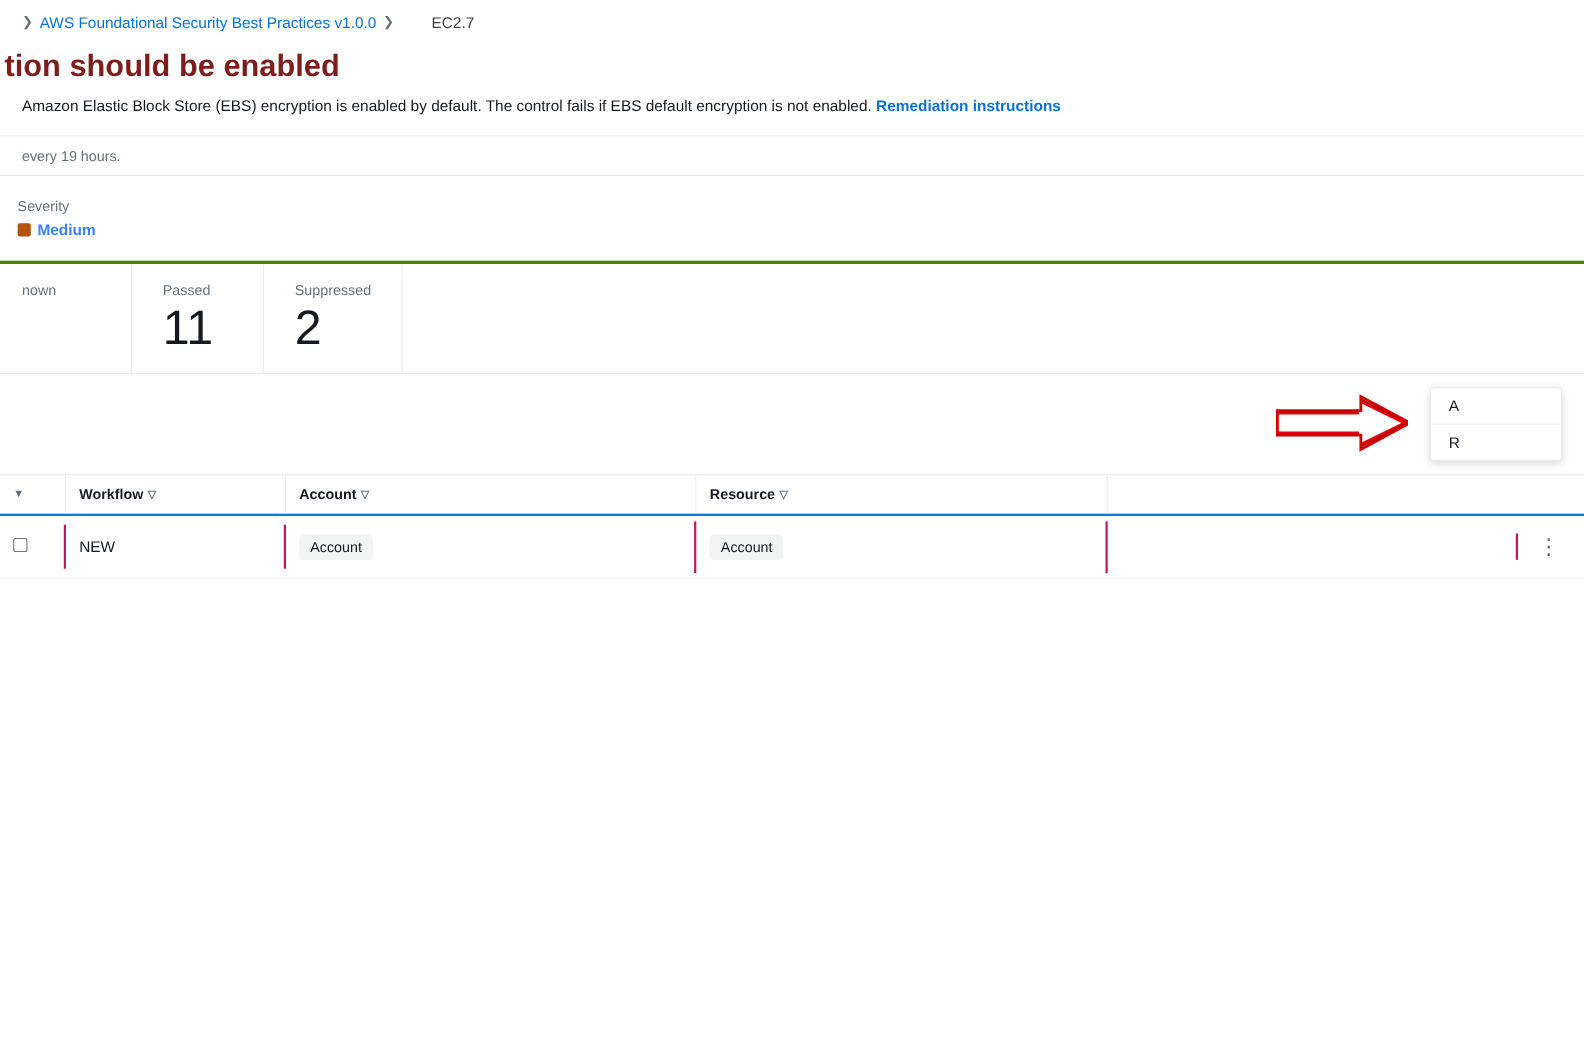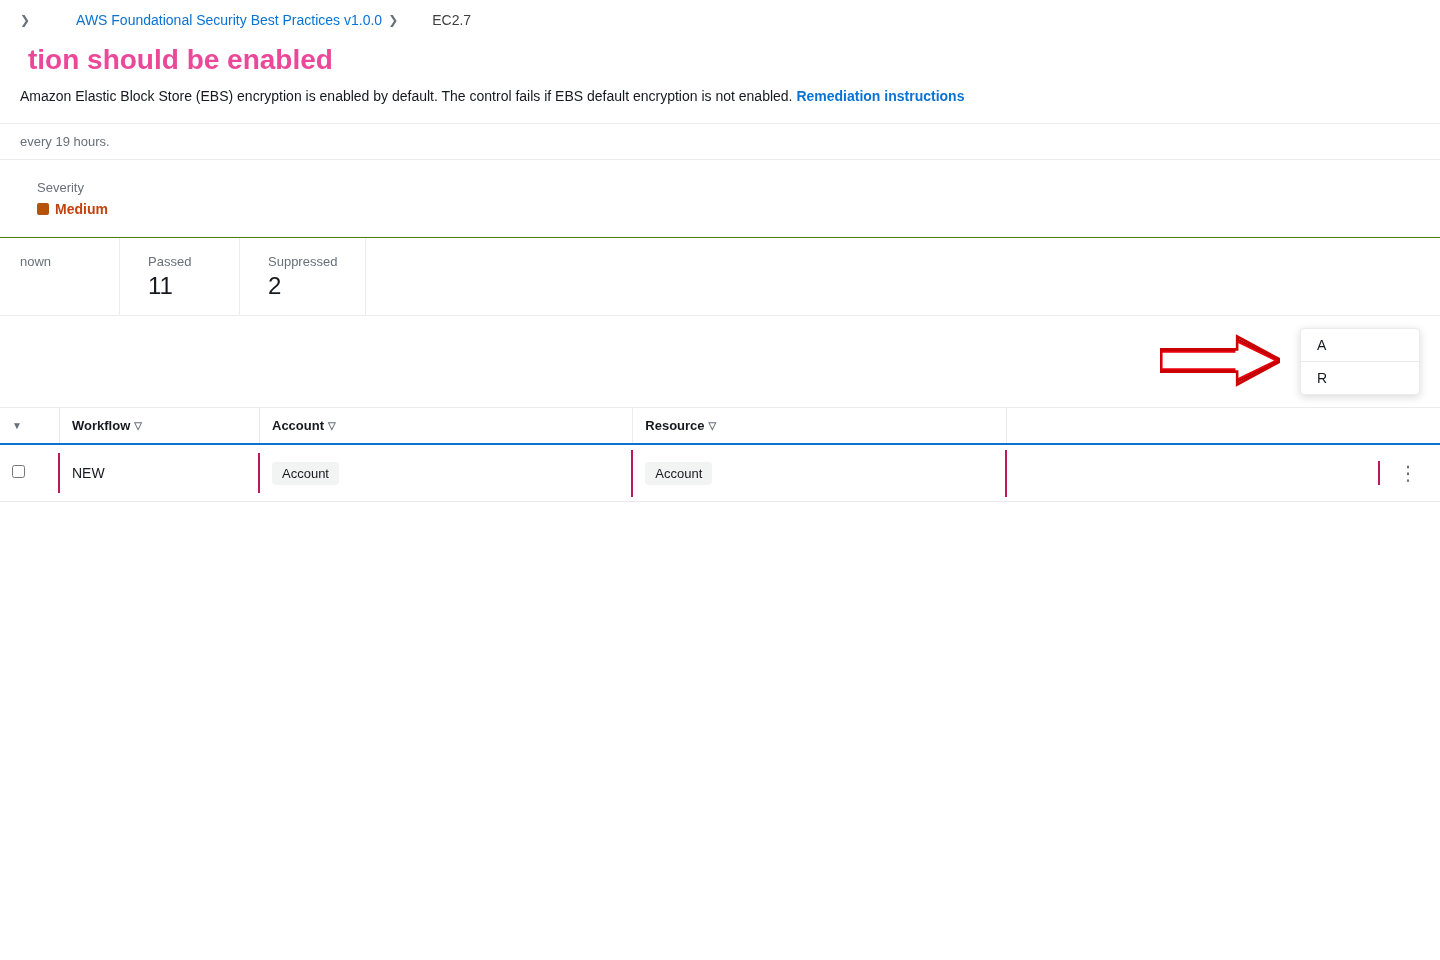--- a/index.html
+++ b/index.html
@@ -21,40 +21,39 @@
       gap: 6px;
     }
     .breadcrumb-chevron {
       color: #687078;
       font-size: 12px;
     }
     .breadcrumb-link {
       color: #0972d3;
       cursor: pointer;
       text-decoration: none;
-      margin-left: 40px;
     }
     .breadcrumb-current {
       color: #404040;
       margin-left: 28px;
     }
 
     
     .page-header {
       padding: 4px 20px 16px 20px;
       border-bottom: 1px solid #e9ebed;
     }
     .page-title {
       font-size: 28px;
       font-weight: 700;
-      color: #ec4899;
+      color: #7f1d1d;
       margin-bottom: 10px;
       
       margin-left: -20px;
-      padding-left: 28px;
+      padding-left: 4px;
     }
     .page-description {
       font-size: 14px;
       color: #16191f;
       line-height: 1.5;
     }
     .page-description a {
       color: #0972d3;
       text-decoration: none;
       font-weight: bold;
@@ -63,35 +62,35 @@
     
     .update-notice {
       padding: 10px 20px;
       font-size: 13px;
       color: #687078;
       border-bottom: 1px solid #e9ebed;
     }
 
     
     .severity-section {
-      padding: 20px 37px;
-      border-bottom: 1px solid #4d7c0f;
+      padding: 20px 16px;
+      border-bottom: 3px solid #4d7c0f;
     }
     .severity-label {
       font-size: 13px;
       color: #687078;
       margin-bottom: 6px;
     }
     .severity-value {
       display: flex;
       align-items: center;
       gap: 6px;
       font-size: 14px;
       font-weight: 600;
-      color: #c2410c;
+      color: #3b82f6;
     }
     .severity-dot {
       width: 12px;
       height: 12px;
       background: #b45309;
       border-radius: 2px;
       display: inline-block;
     }
 
     
@@ -108,21 +107,21 @@
     .stat-item:first-child {
       
       padding-left: 20px;
     }
     .stat-label {
       font-size: 13px;
       color: #687078;
       margin-bottom: 4px;
     }
     .stat-value {
-      font-size: 24px;
+      font-size: 44px;
       font-weight: 300;
       color: #16191f;
       line-height: 1.1;
     }
 
     
     .action-area {
       display: flex;
       justify-content: flex-end;
       align-items: center;

